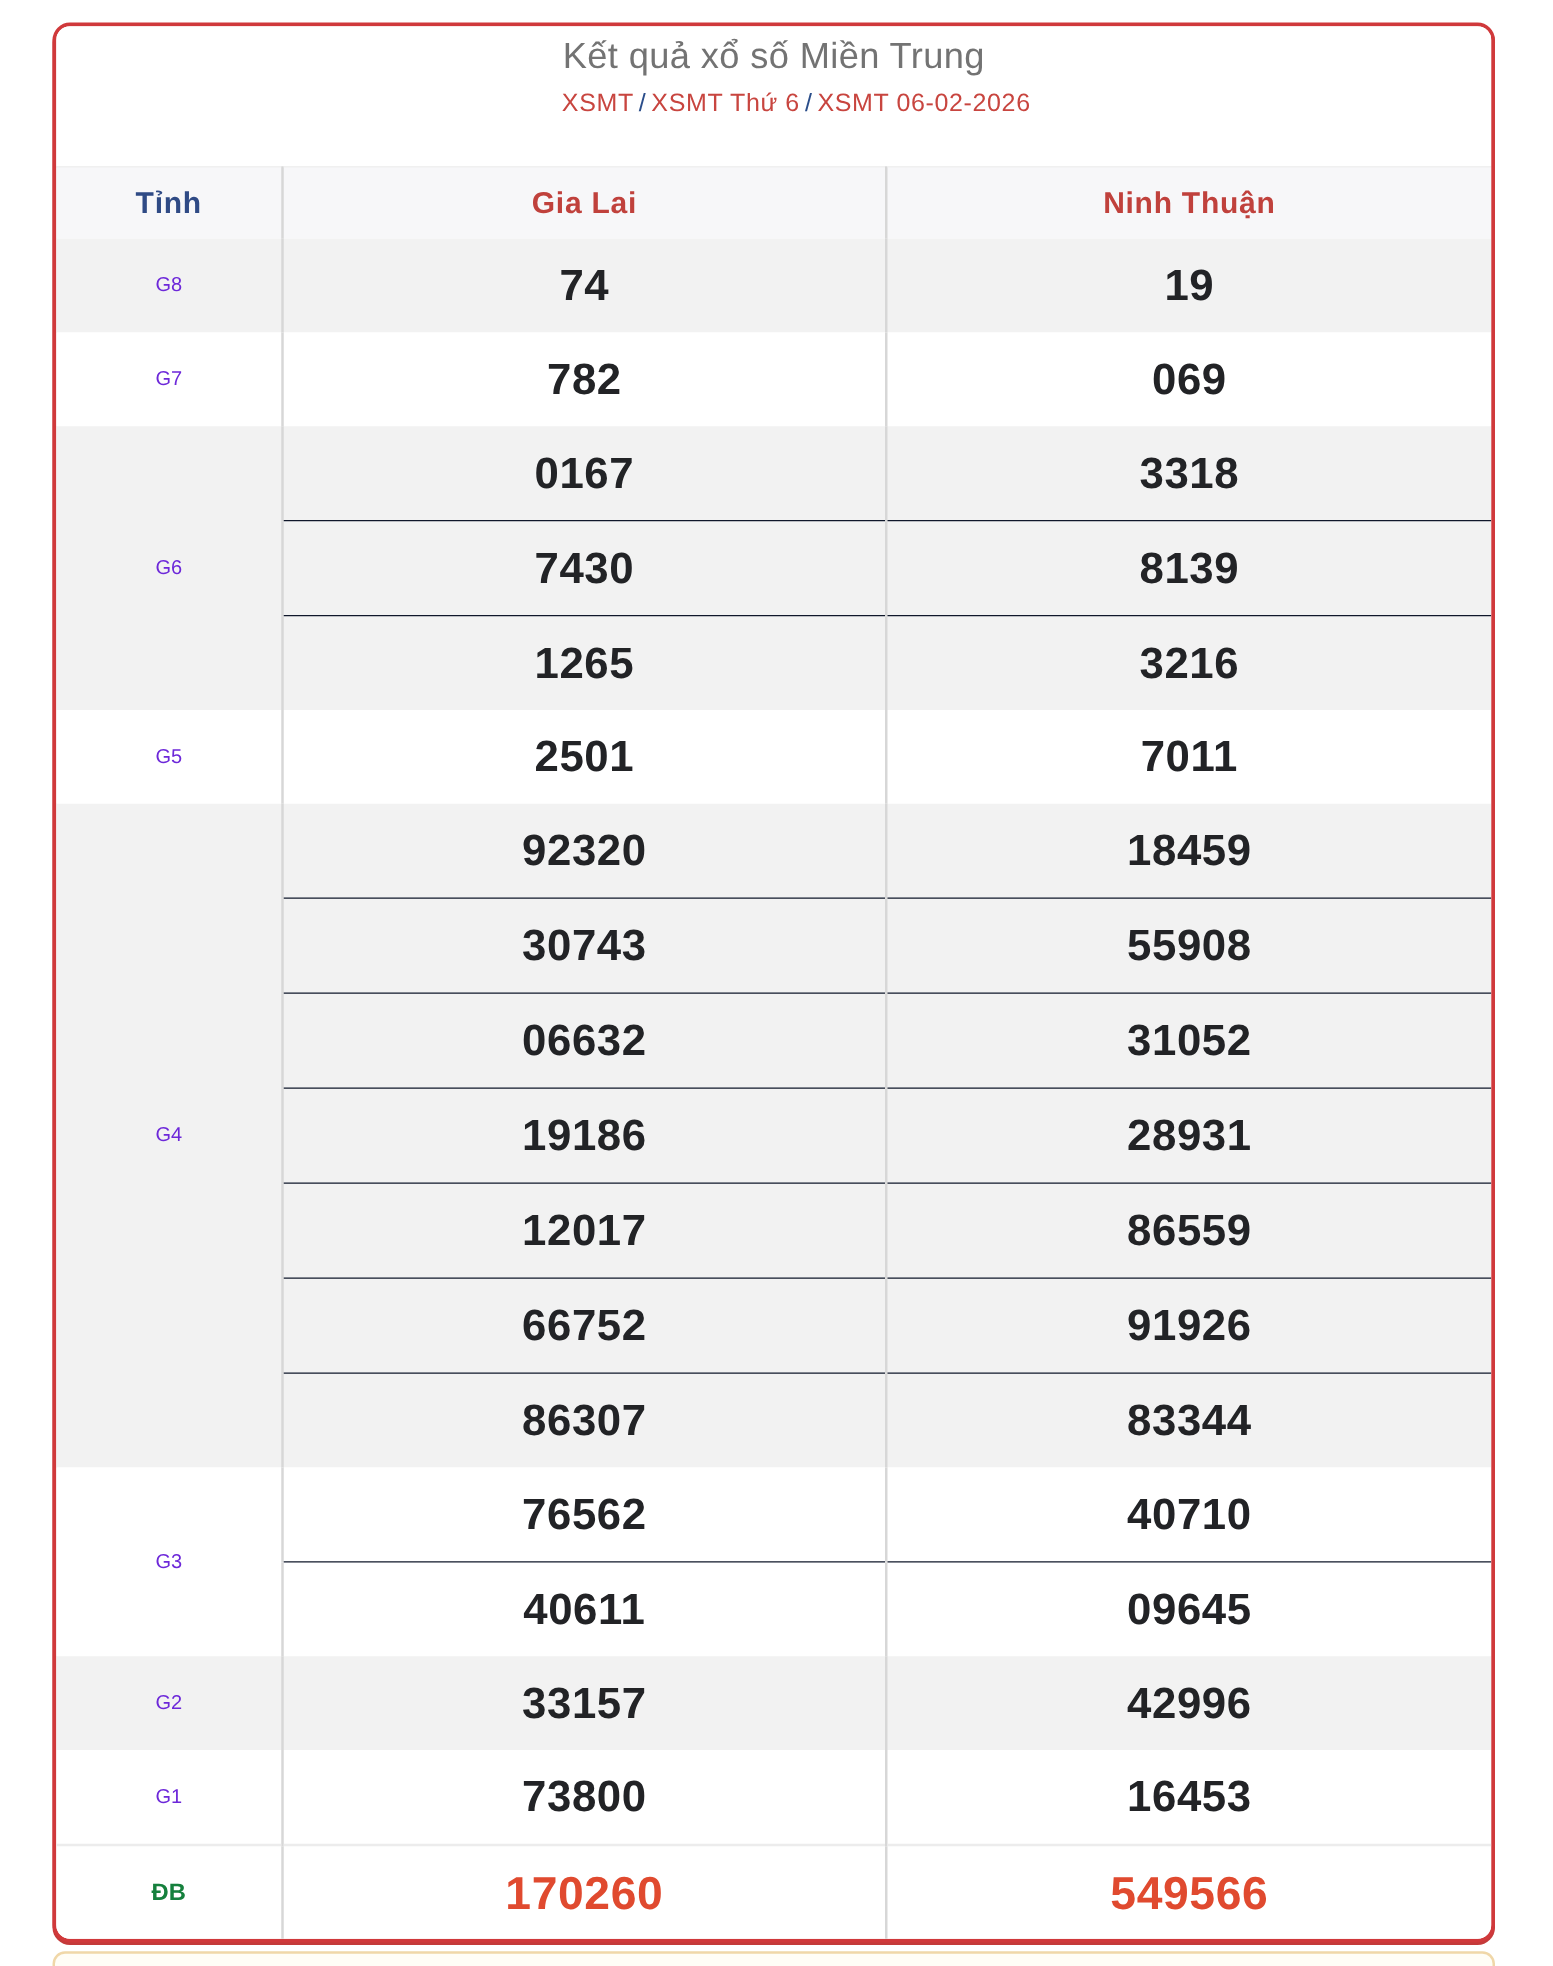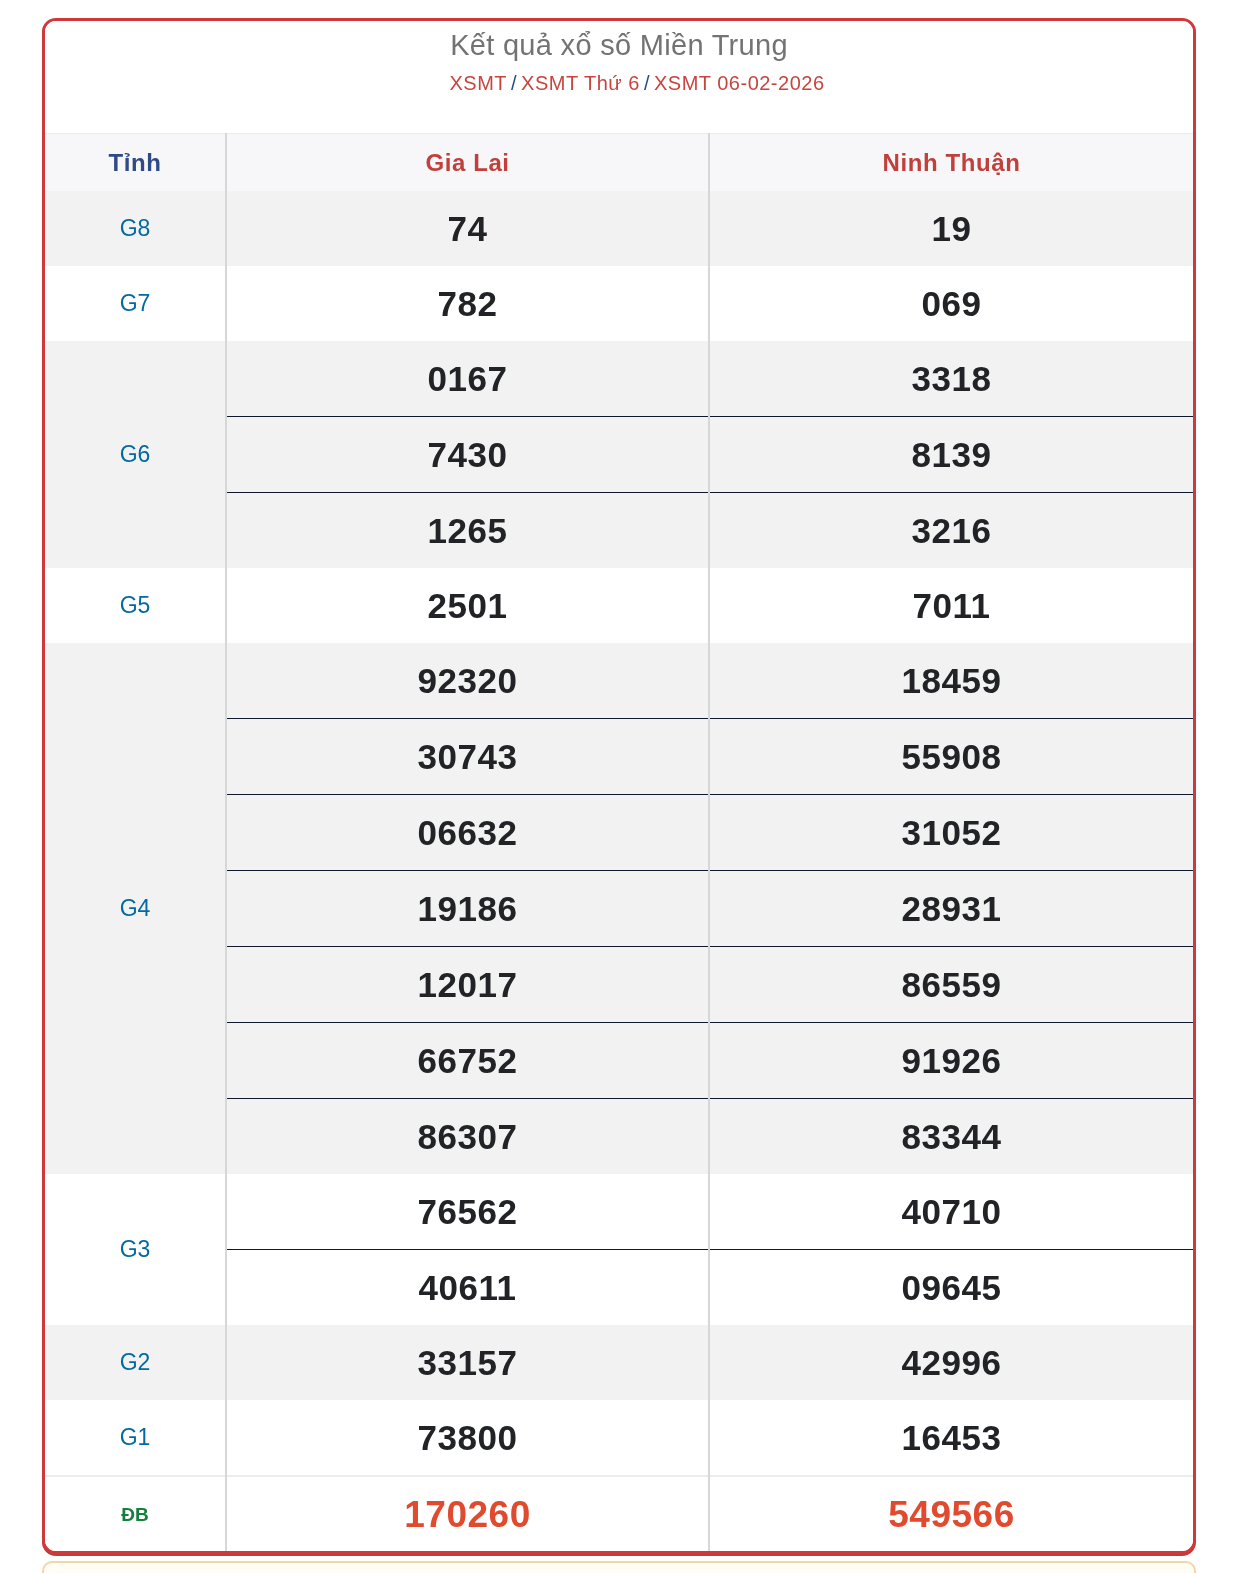--- a/index.html
+++ b/index.html
@@ -12,21 +12,21 @@
   .breadcrumb a { color:#c8453f; text-decoration:none; }
   table { border-collapse:collapse; width:100%; table-layout:fixed; }
   col.c0 { width:181px; }
   col.c1 { width:483px; }
   col.c2 { width:484px; }
   th { height:55px; background:#f7f7f9; font-weight:bold; font-size:24px; letter-spacing:0.6px; border-top:1px solid #ececec; }
   th.tinh { color:#2f4a85; }
   th.prov { color:#c0413c; }
   td { height:75px; text-align:center; padding:0; }
   td.num { font-size:35px; font-weight:bold; color:#222326; letter-spacing:0.5px; }
-  td.lbl { font-size:23px; color:#0369a1; }
+  td.lbl { font-size:16px; color:#6d28d9; }
   .c-sep { border-left:2px solid #d7d7d7; }
   tr.grey td { background:#f2f2f2; }
   tr.white td { background:#ffffff; }
   tr.sub td { border-top:1px solid #0f172a; }
   tr.db td.num { color:#e04a2f; font-size:37px; }
   tr.db td.lbl { color:#15803d; font-weight:bold; font-size:19px; }
   tr.db td { border-top:2px solid #ececec; }
   .bottom-box { position:absolute; left:42px; top:1561px; width:1150px; height:40px; border:2px solid #f0d7a8; border-radius:10px; background:#fffdf6; }
 </style>
 </head>

